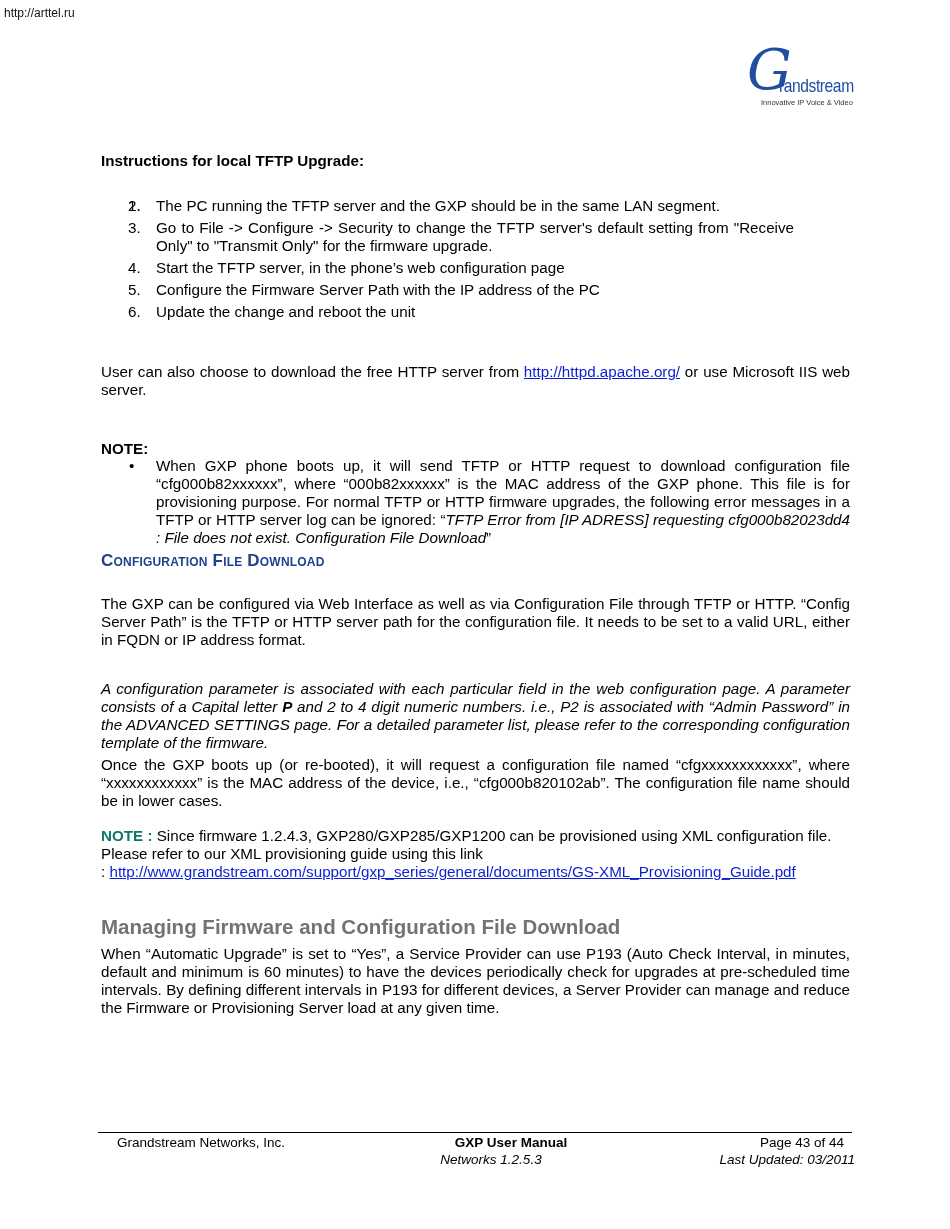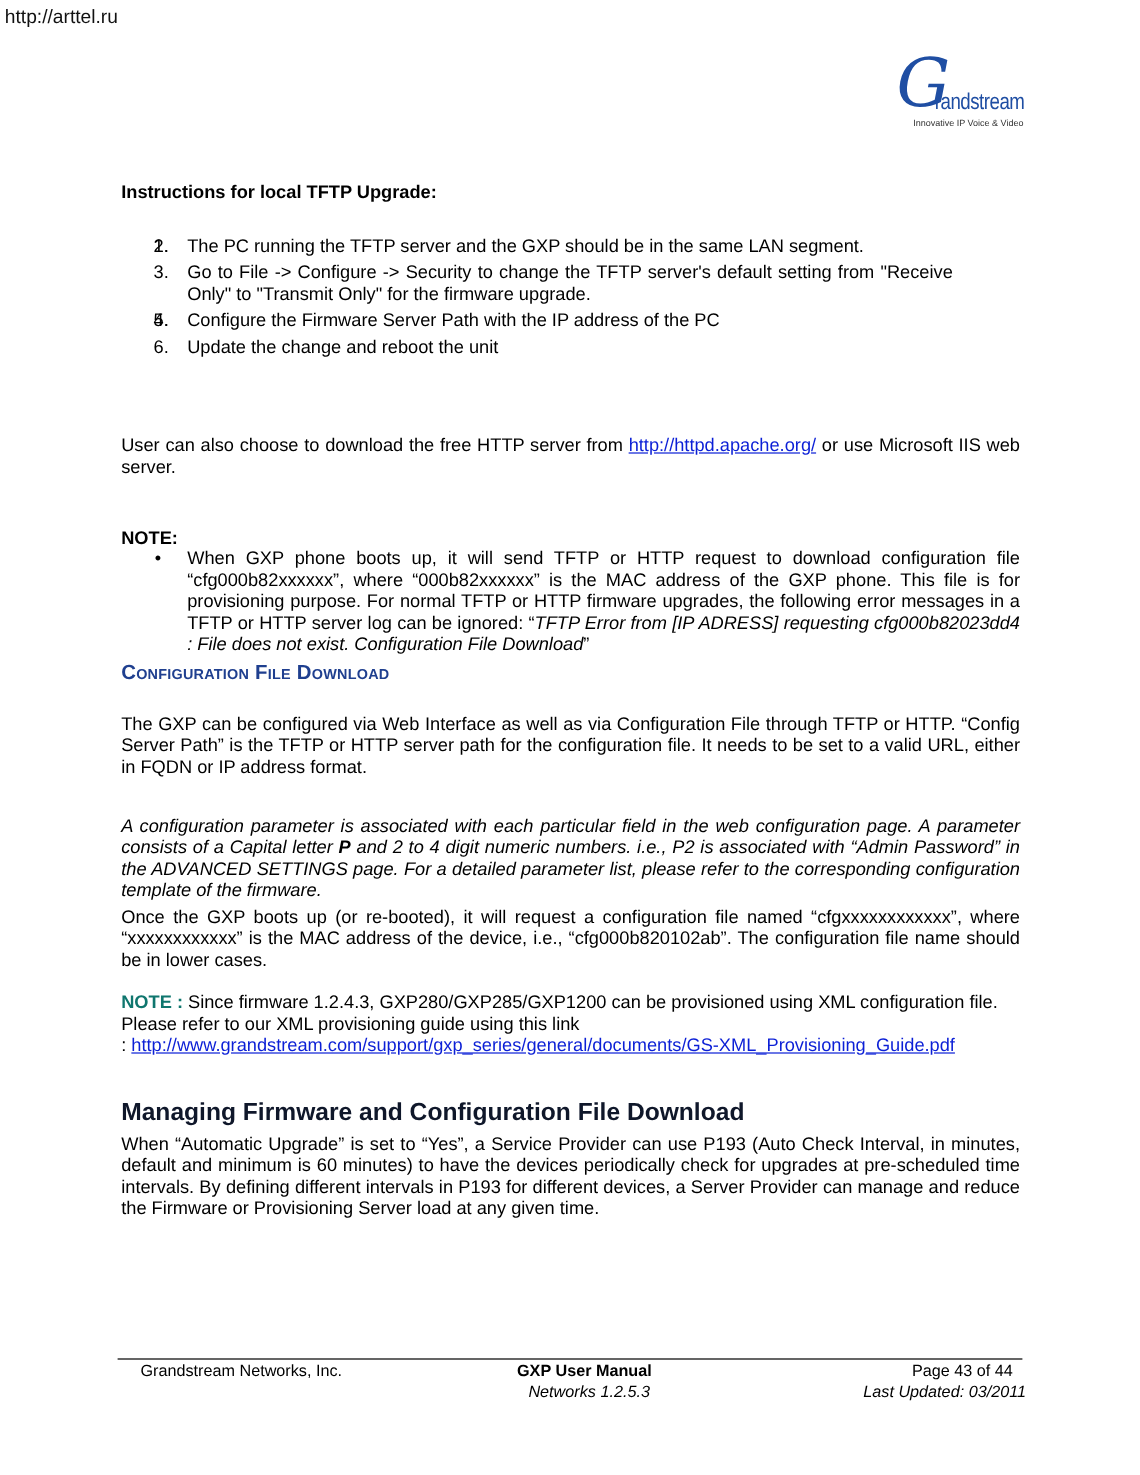--- a/index.html
+++ b/index.html
@@ -1,39 +1,39 @@
 <!DOCTYPE html>
 <html><head>
 <meta charset="utf-8">
 <style>
   html, body { margin:0; padding:0; background:#ffffff; }
   body { width:950px; height:1229px; position:relative; overflow:hidden;
          font-family:"Liberation Sans", sans-serif; color:#000; font-size:15.2px; }
   .abs { position:absolute; }
-  .src-url { left:4px; top:6px; font-size:16px; color:#111; }
+  .src-url { left:4px; top:6px; font-size:12px; color:#111; }
   .logo { left:745px; top:48px; width:105px; height:62px; }
   .logo .g { position:absolute; left:2px; top:-6px; font-family:"DejaVu Serif", serif; font-style:italic;
              font-size:56px; color:#1f4ea3; line-height:1; }
   .logo .rand { position:absolute; left:34px; top:27px; font-family:"Liberation Sans", sans-serif;
                 font-size:19px; color:#1f4ea3; letter-spacing:-0.5px; transform:scaleX(0.82); transform-origin:left; font-weight:normal; }
   .logo .tag { position:absolute; left:16px; top:50px; font-size:7.5px; color:#333; white-space:nowrap; }
   .content { left:101px; width:749px; }
   .para { text-align:justify; line-height:18px; margin:0; }
   h4.instr { margin:0; font-size:15.2px; font-weight:bold; }
   ol.steps { margin:0; padding:0; list-style:none; }
   ol.steps li { position:relative; padding-left:55px; line-height:18px; text-align:justify; margin-bottom:4px; width:638px; }
   ol.steps li .num { position:absolute; left:27px; top:0; }
   a.link { color:#1a0dab; text-decoration:underline; color:#0b1fd6; }
   .note-label { font-weight:bold; }
   ul.notes { margin:0; padding:0; list-style:none; }
   ul.notes li { position:relative; padding-left:55px; line-height:18px; text-align:justify; }
   ul.notes li .bullet { position:absolute; left:28px; top:0; }
   .smallcaps { font-weight:bold; color:#1f3f8f; font-variant:small-caps; font-size:17px; letter-spacing:0.2px;margin-top:21px; }
   .red { color:#0f766e; font-weight:bold; }
-  .h2 { font-weight:bold; color:#0f172a; font-size:20.5px; }
+  .h2 { font-weight:bold; color:#737373; font-size:20.5px; }
   .footer-line { left:98px; width:754px; top:1132px; height:0; border-top:1.5px solid #000; }
   .foot { font-size:13.5px; line-height:17px;margin-left:16px; }
   .it { font-style:italic; }
 </style>
 </head>
 <body>
 
 <div class="abs src-url">http://arttel.ru</div>
 
 <div class="abs logo">
@@ -44,21 +44,21 @@
 
 <div class="abs content" style="top:152px;">
   <h4 class="instr">Instructions for local TFTP Upgrade:</h4>
 </div>
 
 <div class="abs content" style="top:193px;">
   <ol class="steps">
     <li><span class="num">1.</span></li>
     <li><span class="num">2.</span><span>The PC running the TFTP server and the GXP should be in the same LAN segment.</span></li>
     <li><span class="num">3.</span><span>Go to File -&gt; Configure -&gt; Security to change the TFTP server's default setting from "Receive Only" to "Transmit Only" for the firmware upgrade.</span></li>
-    <li><span class="num">4.</span></li>
+    <li><span class="num">4.</span><span>Start the TFTP server, in the phone’s web configuration page</span></li>
     <li><span class="num">5.</span><span>Configure the Firmware Server Path with the IP address of the PC</span></li>
     <li><span class="num">6.</span><span>Update the change and reboot the unit</span></li>
   </ol>
 </div>
 
 <div class="abs content" style="top:363px;">
   <p class="para"><span>User can also choose to download the free HTTP server from </span><a class="link" href="#">http://httpd.apache.org/</a><span> or use Microsoft IIS web server.</span></p>
 </div>
 
 <div class="abs content" style="top:416px;margin-top:24px;">
@@ -94,16 +94,16 @@
 <div class="abs content" style="top:915px;">
   <span class="h2">Managing Firmware and Configuration File Download</span>
 </div>
 
 <div class="abs content" style="top:945px;">
   <p class="para">When “Automatic Upgrade” is set to “Yes”, a Service Provider can use P193 (Auto Check Interval, in minutes, default and minimum is 60 minutes) to have the devices periodically check for upgrades at pre-scheduled time intervals.  By defining different intervals in P193 for different devices, a Server Provider can manage and reduce the Firmware or Provisioning Server load at any given time.</p>
 </div>
 
 <div class="abs footer-line"></div>
 <div class="abs foot" style="left:101px; top:1134px;">Grandstream Networks, Inc.</div>
-<div class="abs foot" style="left:356px; width:230px; top:1134px; text-align:center; font-weight:bold;">GXP User Manual</div>
+<div class="abs foot" style="left:380px; width:230px; top:1134px; text-align:center; font-weight:bold;">GXP User Manual</div>
 <div class="abs foot it" style="left:360px; width:230px; top:1151px; text-align:center;">Networks 1.2.5.3</div>
 <div class="abs foot" style="left:640px; width:188px; top:1134px; text-align:right;">Page 43 of 44</div>
 <div class="abs foot it" style="left:640px; width:199px; top:1151px; text-align:right;">Last Updated: 03/2011</div>
 
 </body></html>

